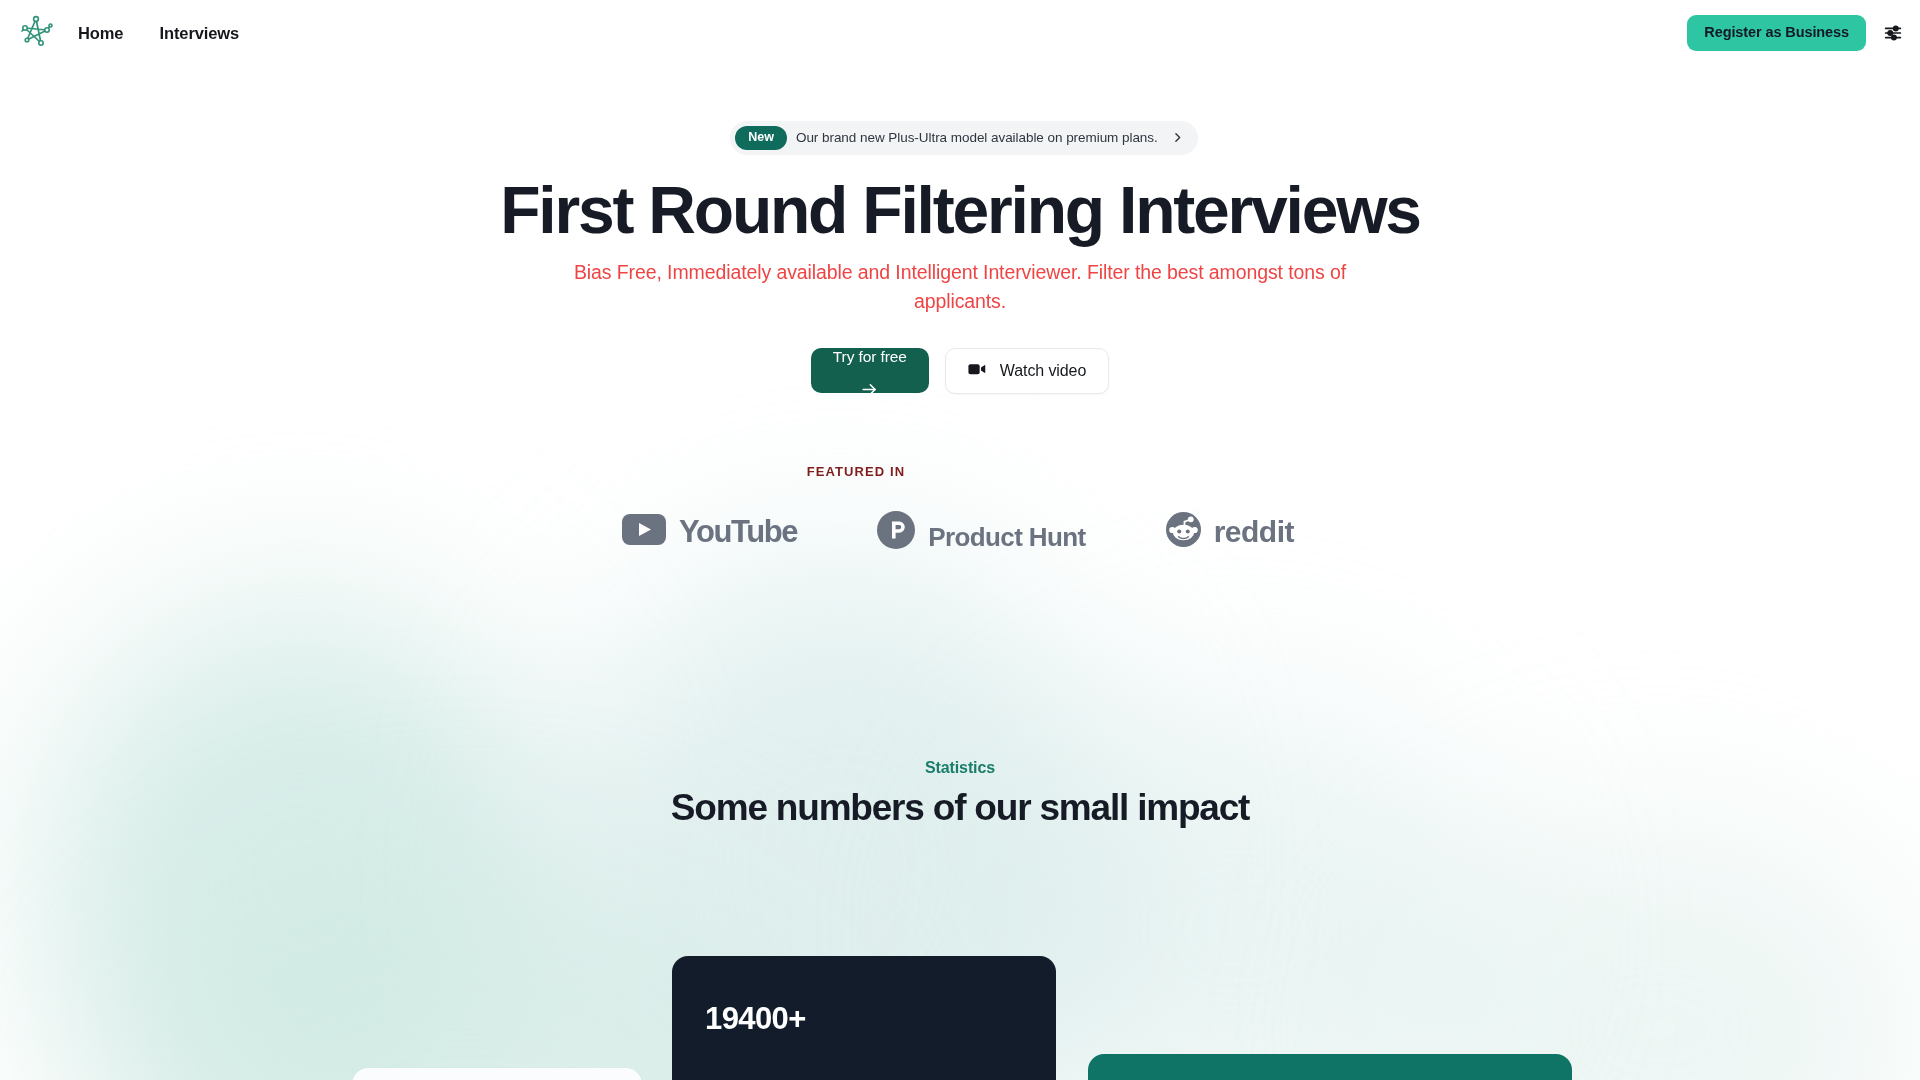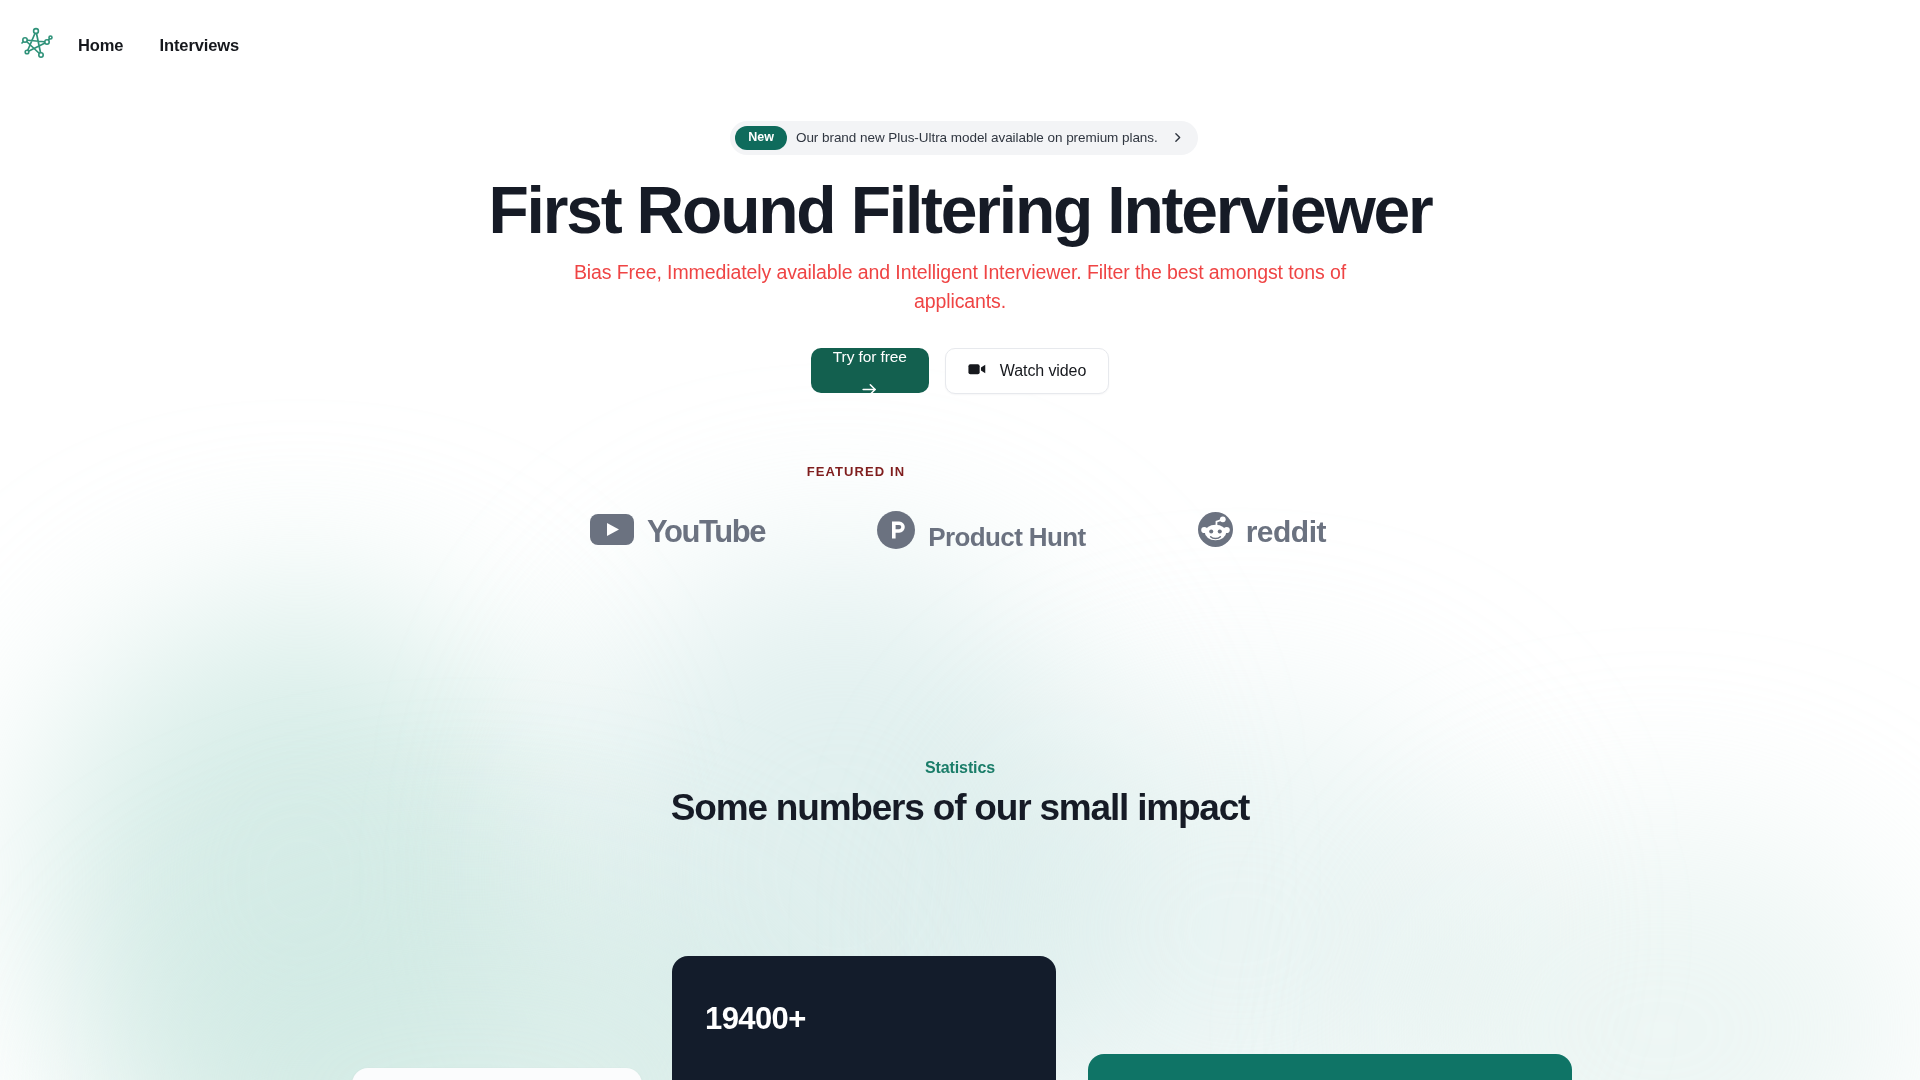--- a/index.html
+++ b/index.html
@@ -55,21 +55,21 @@
   }
   .blob-e {
     left: 1400px; top: 820px;
     width: 520px; height: 420px;
     background: rgba(210, 232, 228, 0.40);
   }
 
   
   .header {
     position: absolute;
-    top: 16px; left: 0;
+    top: 4px; left: 0;
     width: 1920px;
     height: 58px;
     display: flex;
     align-items: center;
     z-index: 20;
   }
   .brand-logo {
     position: absolute;
     left: 14px;
     top: 6px;
@@ -242,21 +242,21 @@
     letter-spacing: 1.1px;
     color: #7f1d1d;
   }
   .featured-logos {
     position: absolute;
     top: 510px;
     left: 0; width: 1916px;
     display: flex;
     justify-content: center;
     align-items: center;
-    gap: 112px;
+    gap: 80px;
   }
   .logo-item {
     display: flex;
     align-items: center;
     gap: 13px;
     color: #6b7280;
   }
   .logo-text {
     font-size: 30px;
     font-weight: bold;
@@ -374,37 +374,50 @@
           <circle cx="34.5" cy="13.5" r="1.5"></circle>
         </g>
       </svg>
     </a>
 
     <nav class="nav-links">
       <a class="nav-link">Home</a>
       <a class="nav-link">Interviews</a>
     </nav>
 
+    <div class="header-right">
+      <button class="register-btn">Register as Business</button>
+      <button class="filter-icon-btn">
+        <svg width="22" height="22" viewBox="0 0 24 24" fill="none" stroke="#16181d" stroke-width="1.9" stroke-linecap="round">
+          <line x1="4" y1="7" x2="20" y2="7"></line>
+          <line x1="4" y1="12" x2="20" y2="12"></line>
+          <line x1="4" y1="17" x2="20" y2="17"></line>
+          <circle cx="15" cy="7" r="2.3" fill="#16181d"></circle>
+          <circle cx="9" cy="12" r="2.3" fill="#16181d"></circle>
+          <circle cx="13" cy="17" r="2.3" fill="#16181d"></circle>
+        </svg>
+      </button>
+    </div>
   </div>
 
   <div class="hero">
 
     <div class="announce-wrap">
       <div class="announce-pill">
         <span class="announce-badge">New</span>
         <span class="announce-text">Our brand new Plus-Ultra model available on premium plans.</span>
         <span class="announce-chevron">
           <svg width="13" height="13" viewBox="0 0 24 24" fill="none" stroke="currentColor" stroke-width="2.6" stroke-linecap="round" stroke-linejoin="round">
             <polyline points="9 5 16 12 9 19"></polyline>
           </svg>
         </span>
       </div>
     </div>
 
-    <h1 class="hero-title">First Round Filtering Interviewer</h1>
+    <h1 class="hero-title">First Round Filtering Interviews</h1>
 
     <p class="hero-sub">Bias Free, Immediately available and Intelligent Interviewer. Filter the best amongst tons of applicants.</p>
 
     <div class="hero-ctas">
       <button class="btn-primary">
         <span>Try for free</span>
         <span>
           <svg width="19" height="19" viewBox="0 0 24 24" fill="none" stroke="#ffffff" stroke-width="2" stroke-linecap="round" stroke-linejoin="round">
             <line x1="4" y1="12" x2="19" y2="12"></line>
             <polyline points="13 6 19 12 13 18"></polyline>

